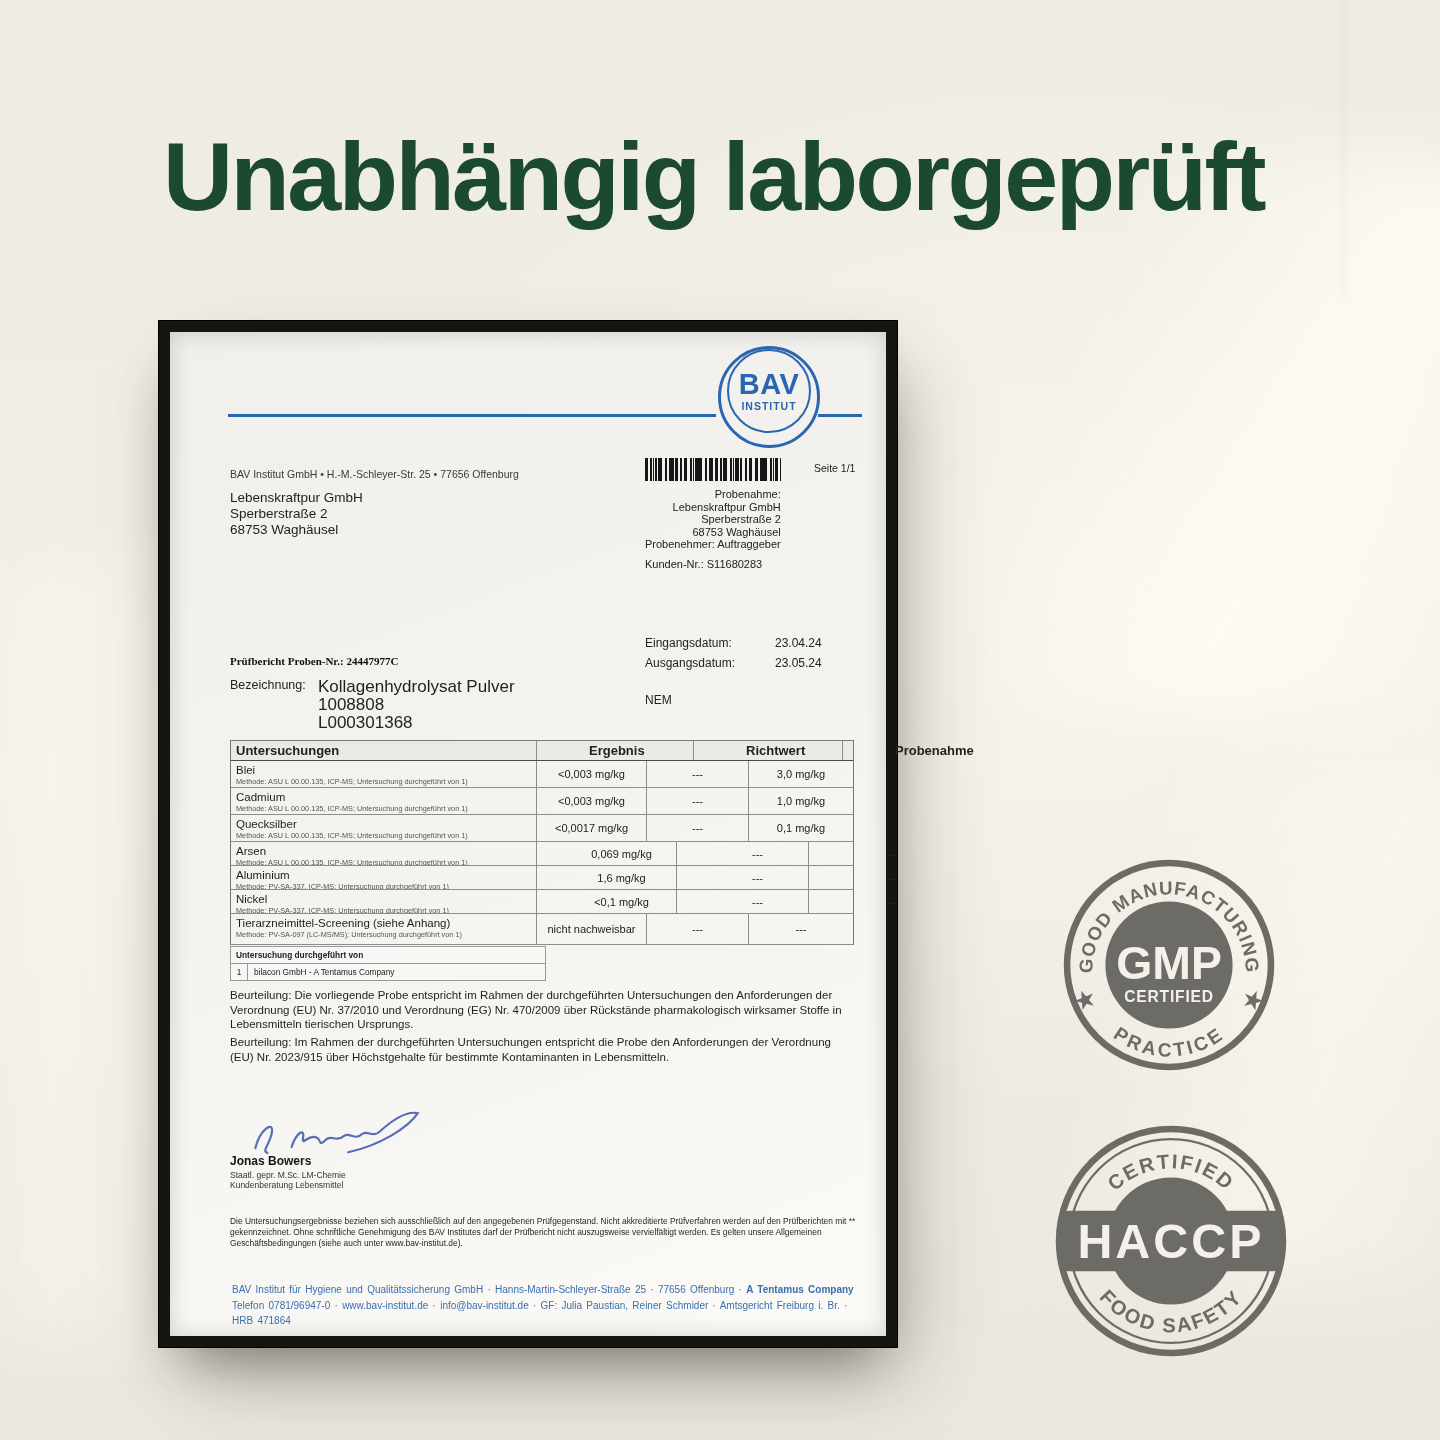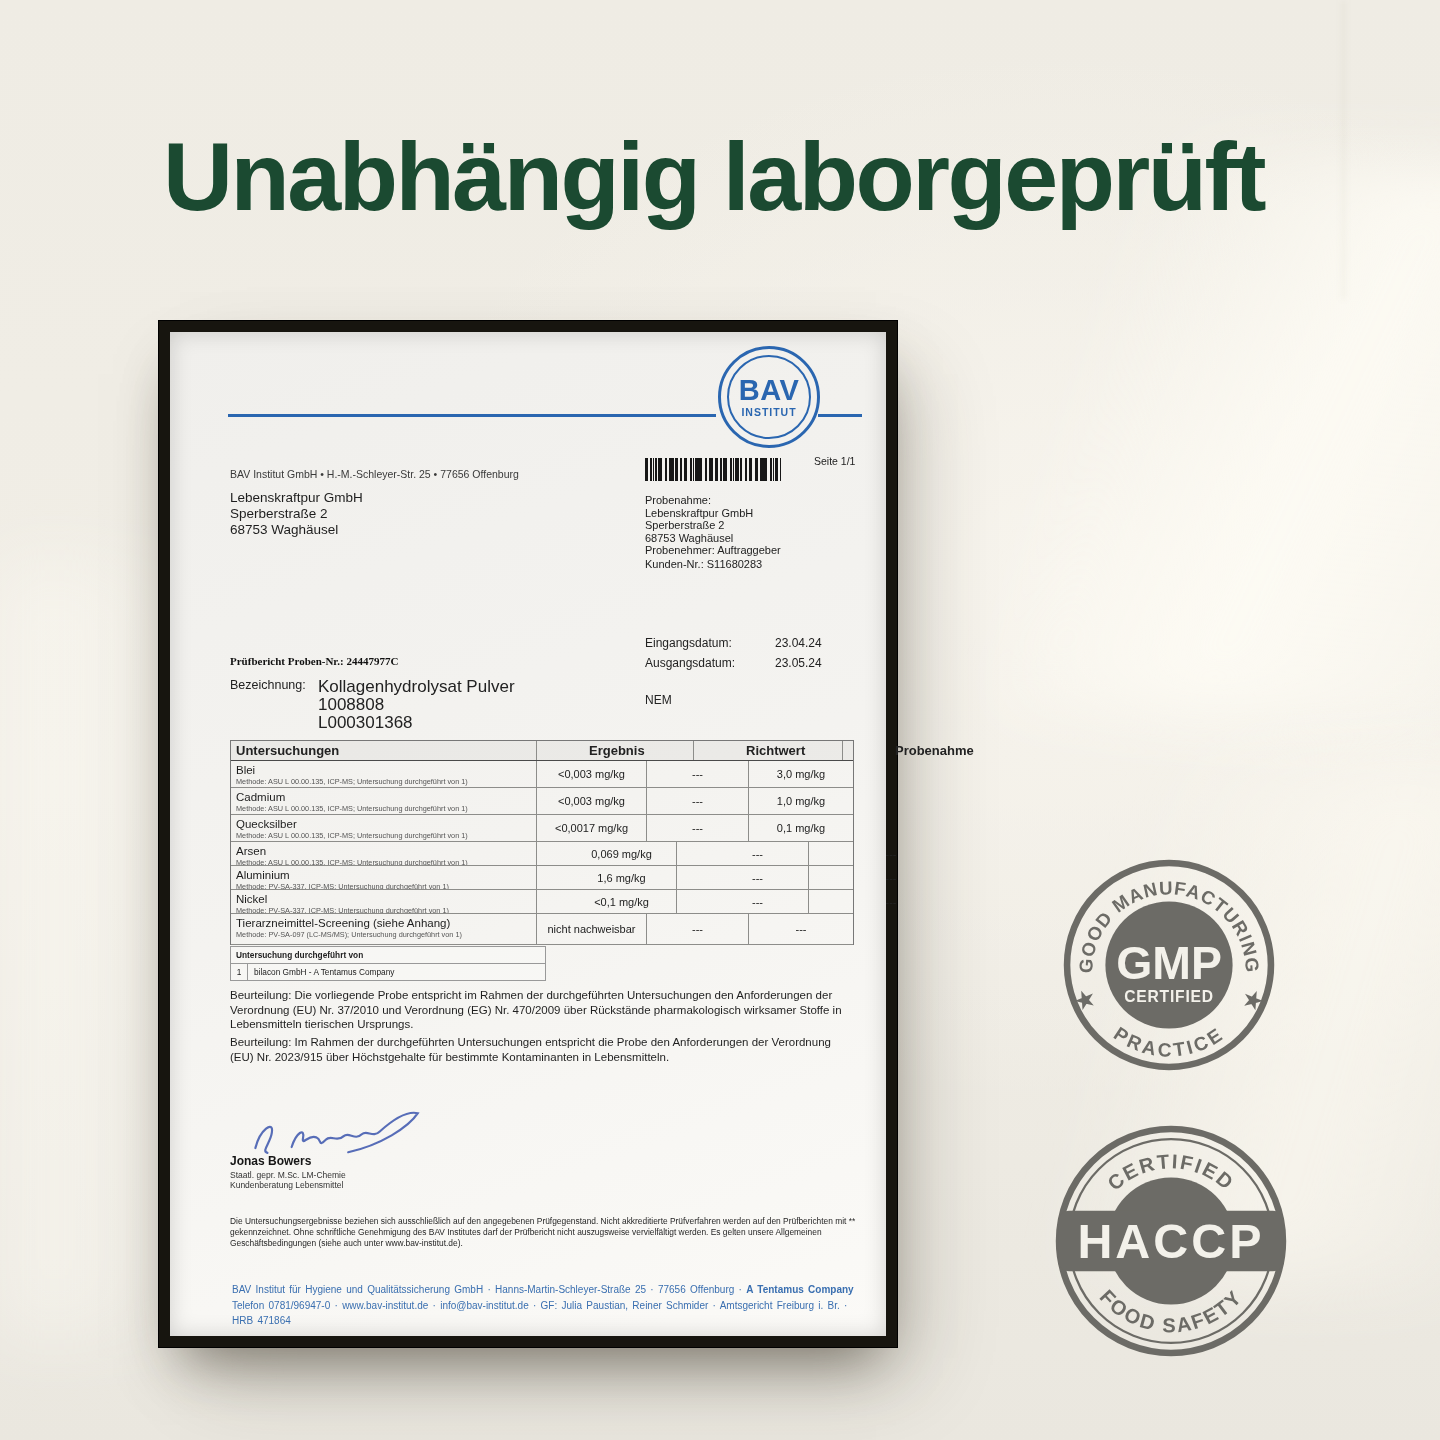--- a/index.html
+++ b/index.html
@@ -29,36 +29,36 @@
     box-shadow:0 32px 55px -22px rgba(55,48,35,.55), 28px 40px 80px -14px rgba(55,48,35,.22), inset 0 0 0 1px #000;}
   .paper{position:relative;width:100%;height:100%;
     background:linear-gradient(160deg,#f0efec 0%,#f4f3f0 50%,#fbfaf7 100%);
     box-shadow:inset 0 0 22px rgba(0,0,0,.16);
     font-family:"Liberation Sans",sans-serif;color:#222;}
   .abs{position:absolute;}
 
   
   .bav-rule{position:absolute;top:82px;height:3px;background:#2a66b0;}
   .bav-logo{position:absolute;left:548px;top:14px;width:96px;height:96px;border-radius:50%;
-    border:3px solid #2a66b0;display:flex;align-items:center;justify-content:center;}
+    border:3px solid #2a66b0;display:flex;justify-content:center;}
   .bav-logo .inner{width:80px;height:80px;border-radius:50%;border:2px solid #2a66b0;
     display:flex;flex-direction:column;align-items:center;justify-content:center;color:#2a66b0;}
   .bav-logo .t1{font-size:29px;font-weight:700;letter-spacing:.5px;line-height:1;}
   .bav-logo .t2{font-size:10.5px;font-weight:700;letter-spacing:1px;line-height:1;margin-top:2px;}
 
   .sender{left:60px;top:136px;font-size:10.5px;color:#3a3a3a;}
   .recipient{left:60px;top:158px;font-size:13.5px;line-height:16px;color:#1e1e1e;}
 
   .barcode{left:475px;top:126px;width:136px;height:23px;background-color:transparent;
     background-image:
       repeating-linear-gradient(90deg,#161616 0 2px,transparent 2px 5px),
       repeating-linear-gradient(90deg,#161616 0 1px,transparent 1px 8px),
       repeating-linear-gradient(90deg,#161616 0 3px,transparent 3px 13px);}
-  .page-label{left:644px;top:123px;font-size:10.5px;}
-  .sampling{left:475px;top:162px;font-size:11px;line-height:12.6px;}
+  .page-label{left:644px;top:130px;font-size:10.5px;}
+  .sampling{left:475px;top:156px;font-size:11px;line-height:12.6px;text-align:right;}
   .customer{left:475px;top:226px;font-size:11px;}
 
   .dates{left:475px;top:301px;font-size:12px;line-height:20px;}
   .dates .lab{display:inline-block;width:130px;}
   .category{left:475px;top:361px;font-size:12px;}
 
   .rpt-title{left:60px;top:323px;font-size:11px;font-weight:700;color:#111;font-family:Liberation Serif, serif;}
   .desig-label{left:60px;top:346px;font-size:12.5px;}
   .desig-vals{left:148px;top:346px;font-size:17px;line-height:18px;}
 

